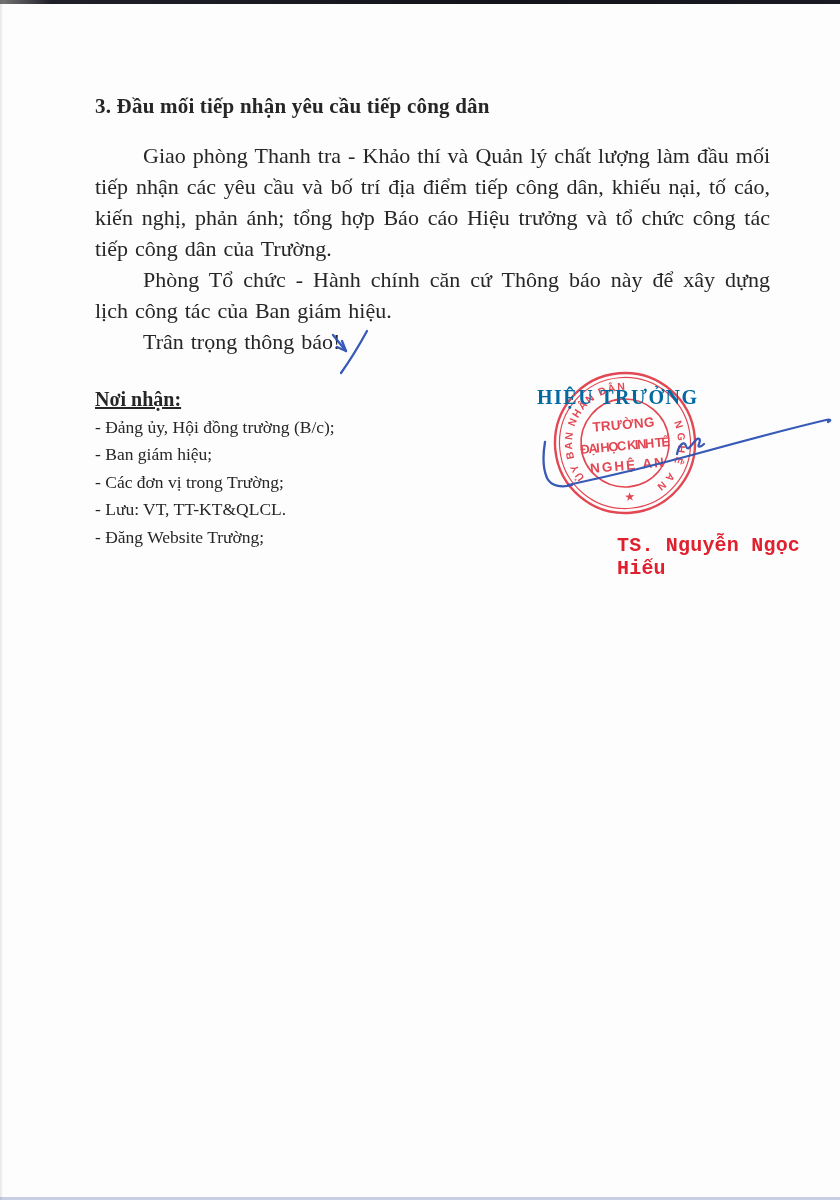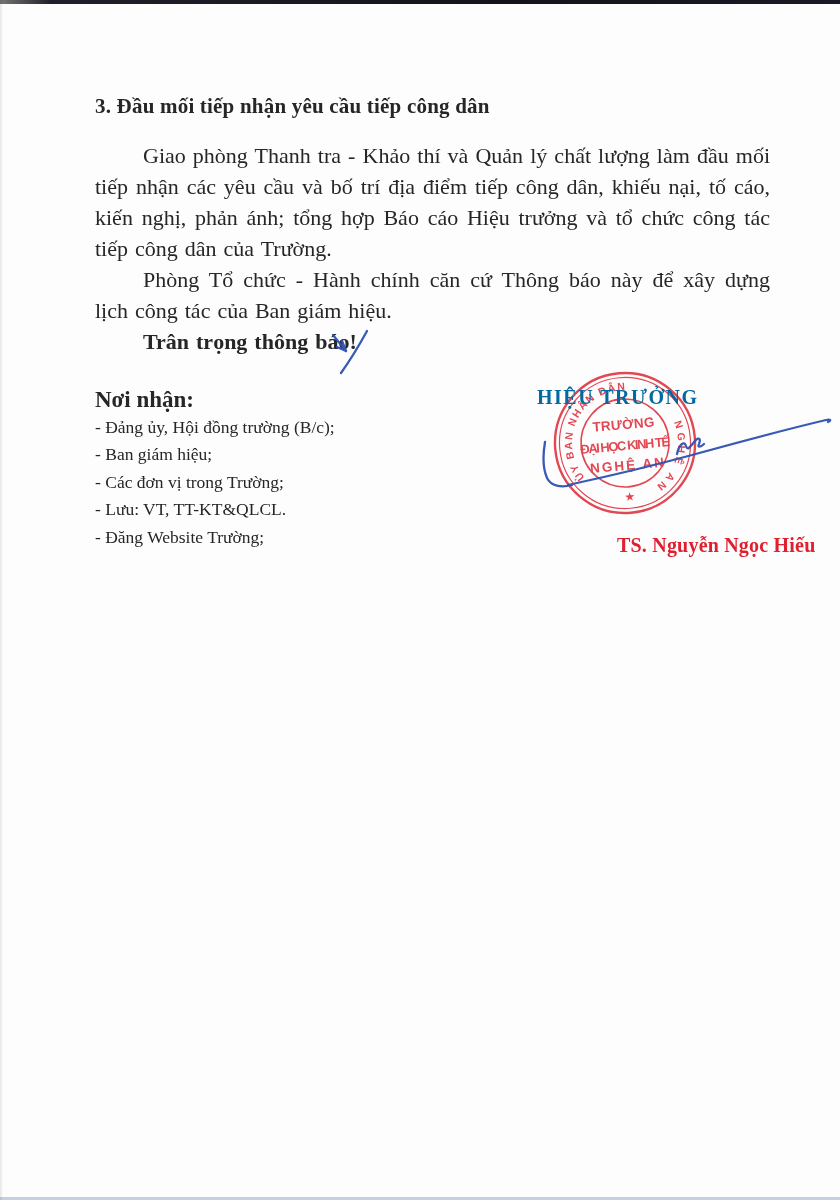--- a/index.html
+++ b/index.html
@@ -21,37 +21,37 @@
     background:rgba(120,135,185,0.40);
   }
   .content { position:absolute; left:95px; top:94px; width:675px; }
   .doc-heading {
     font-size:21px; font-weight:bold; margin:0 0 21px 0; letter-spacing:0.2px;
   }
   .doc-para {
     font-size:22px; line-height:31px; margin:0;
     text-align:justify; text-indent:48px; word-spacing:1.5px;
   }
-  .doc-para.closing { text-align:left;font-weight:bold; }
+  .doc-para.closing { text-align:left; }
   .recipients {
     position:absolute; left:95px; top:386px;
     font-size:17.5px; line-height:27.5px;
   }
-  .recipients-label { font-weight:bold; font-size:23px; }
+  .recipients-label { font-weight:bold; font-size:20px;text-decoration:underline; }
   .sig-title {
     position:absolute; left:537px; top:386px; z-index:3;
     font-size:20px; font-weight:bold; letter-spacing:1.5px; color:#0369a1;
   }
   .stamp-wrap {
     position:absolute; left:549px; top:367px; width:152px; height:152px;
     transform:rotate(-5deg); z-index:2; opacity:0.93;
   }
   .signer-name {
     position:absolute; left:617px; top:534px; z-index:2;
-    font-size:20px; font-weight:bold; color:#e0202e; letter-spacing:0.2px;
+    font-size:20px; font-weight:bold; color:#e0202e; letter-spacing:0.2px;font-family:Liberation Mono, monospace;
   }
   .pen-overlay { position:absolute; left:300px; top:320px; z-index:4; pointer-events:none; }
   .stamp-ring-text {
     font-family:"Liberation Sans", sans-serif; font-weight:bold;
     font-size:10.5px; letter-spacing:1.2px; fill:#e13b47;
   }
   .stamp-center-text {
     font-family:"Liberation Sans", sans-serif; font-weight:bold; fill:#e13b47;
   }
 </style>

